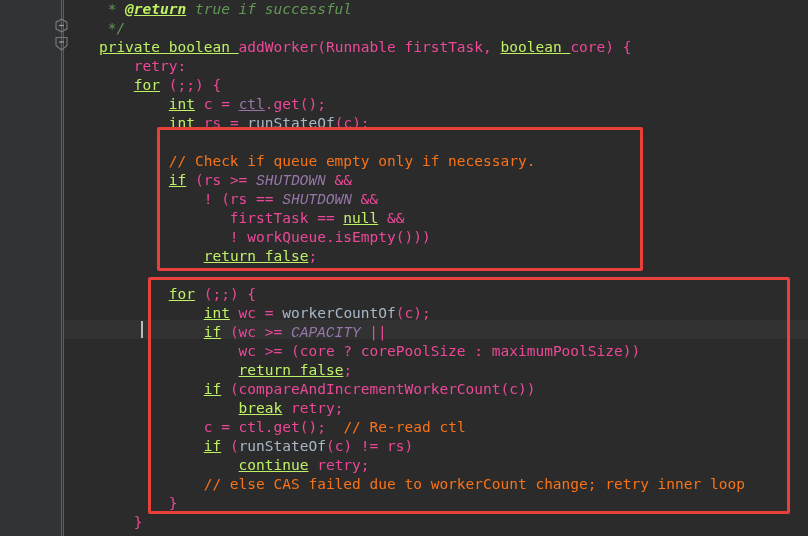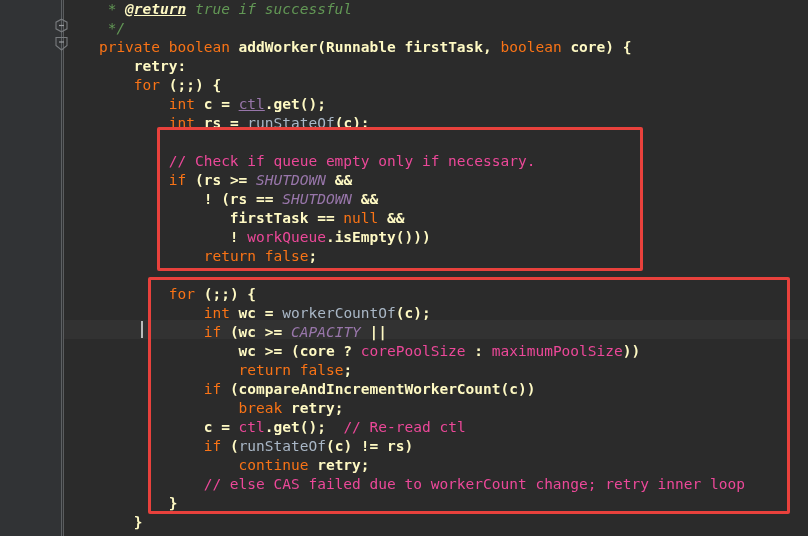--- a/index.html
+++ b/index.html
@@ -74,26 +74,26 @@
     line-height: 19px;
     white-space: pre;
     color: #a9b7c6;
   }
   .line {
     height: 19px;
     white-space: pre;
   }
 
   
-  .t-default  { color: #fef9c3; font-weight: bold; }
-  .t-keyword  { color: #f97316; }
-  .t-comment  { color: #ec4899; }
+  .t-default  { color: #ec4899; }
+  .t-keyword  { color: #bef264; text-decoration: underline; }
+  .t-comment  { color: #f97316; }
   .t-doc      { color: #629755; font-style: italic; }
-  .t-doctag   { color: #fef9c3; font-style: italic; font-weight: bold; text-decoration: underline; }
-  .t-static   { color: #9876aa; font-style: italic; }
+  .t-doctag   { color: #bef264; font-style: italic; font-weight: bold; text-decoration: underline; }
+  .t-static   { color: #9876aa; font-style: italic; font-family: Liberation Mono, monospace; }
   .t-method   { color: #a9b7c6; }
   .t-field    { color: #ec4899; }
   .t-fieldul  { color: #9876aa; text-decoration: underline; }
 
   
   .annot-box {
     position: absolute;
     border: 3px solid #e8413c;
     border-radius: 2px;
     box-sizing: border-box;

